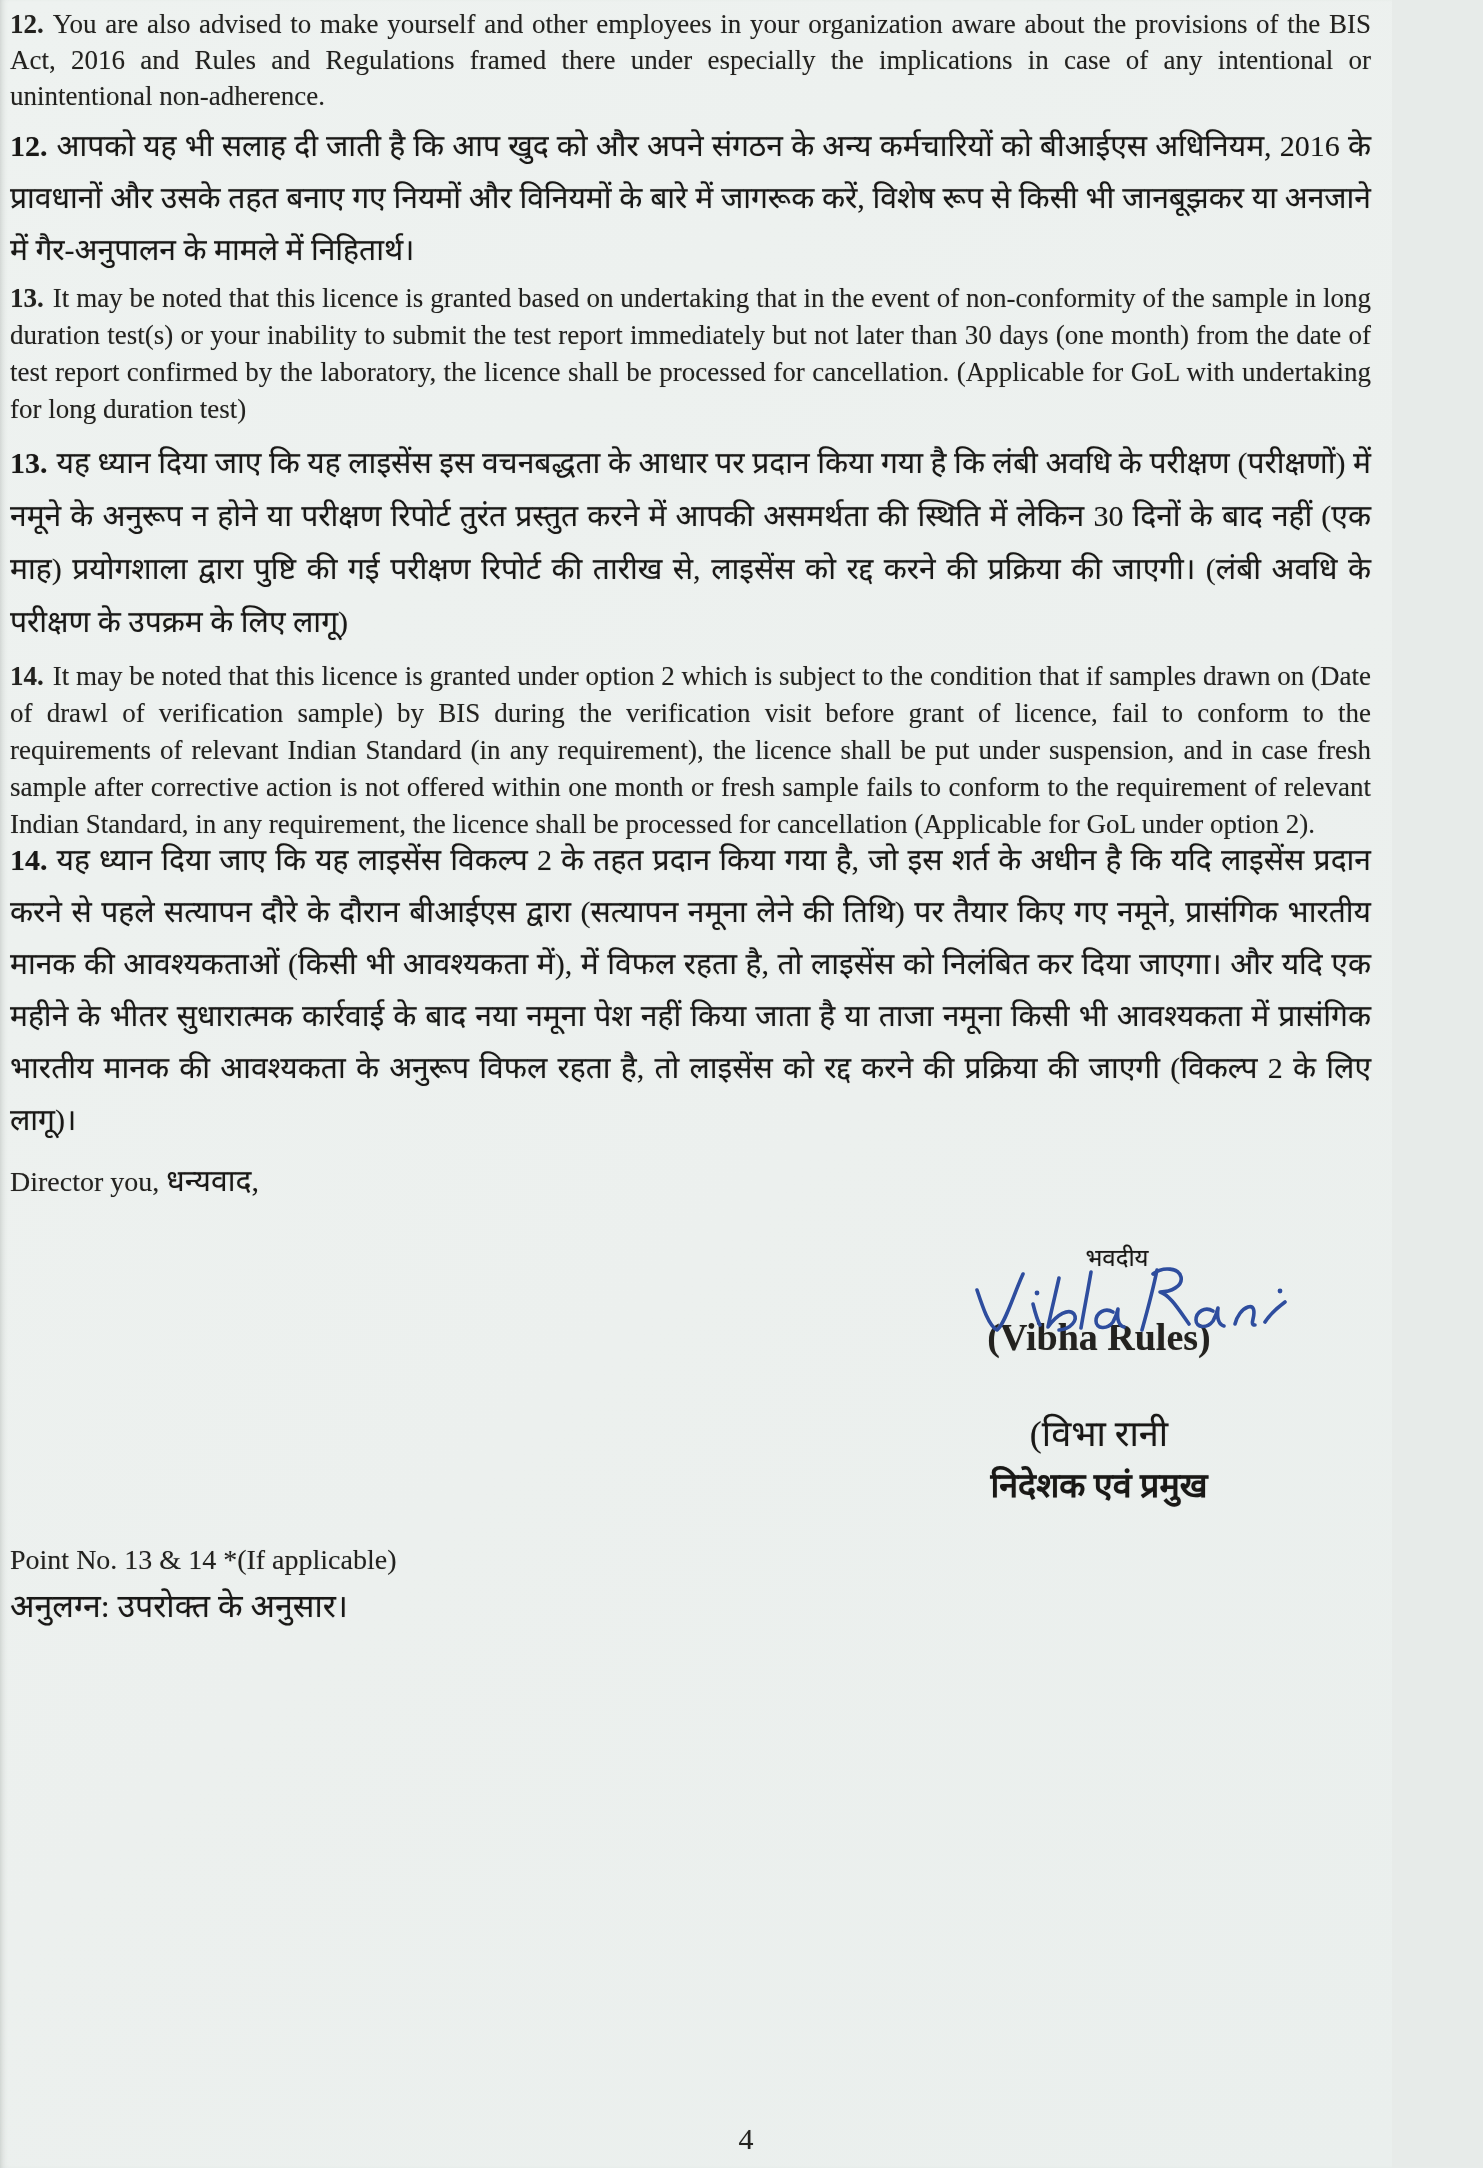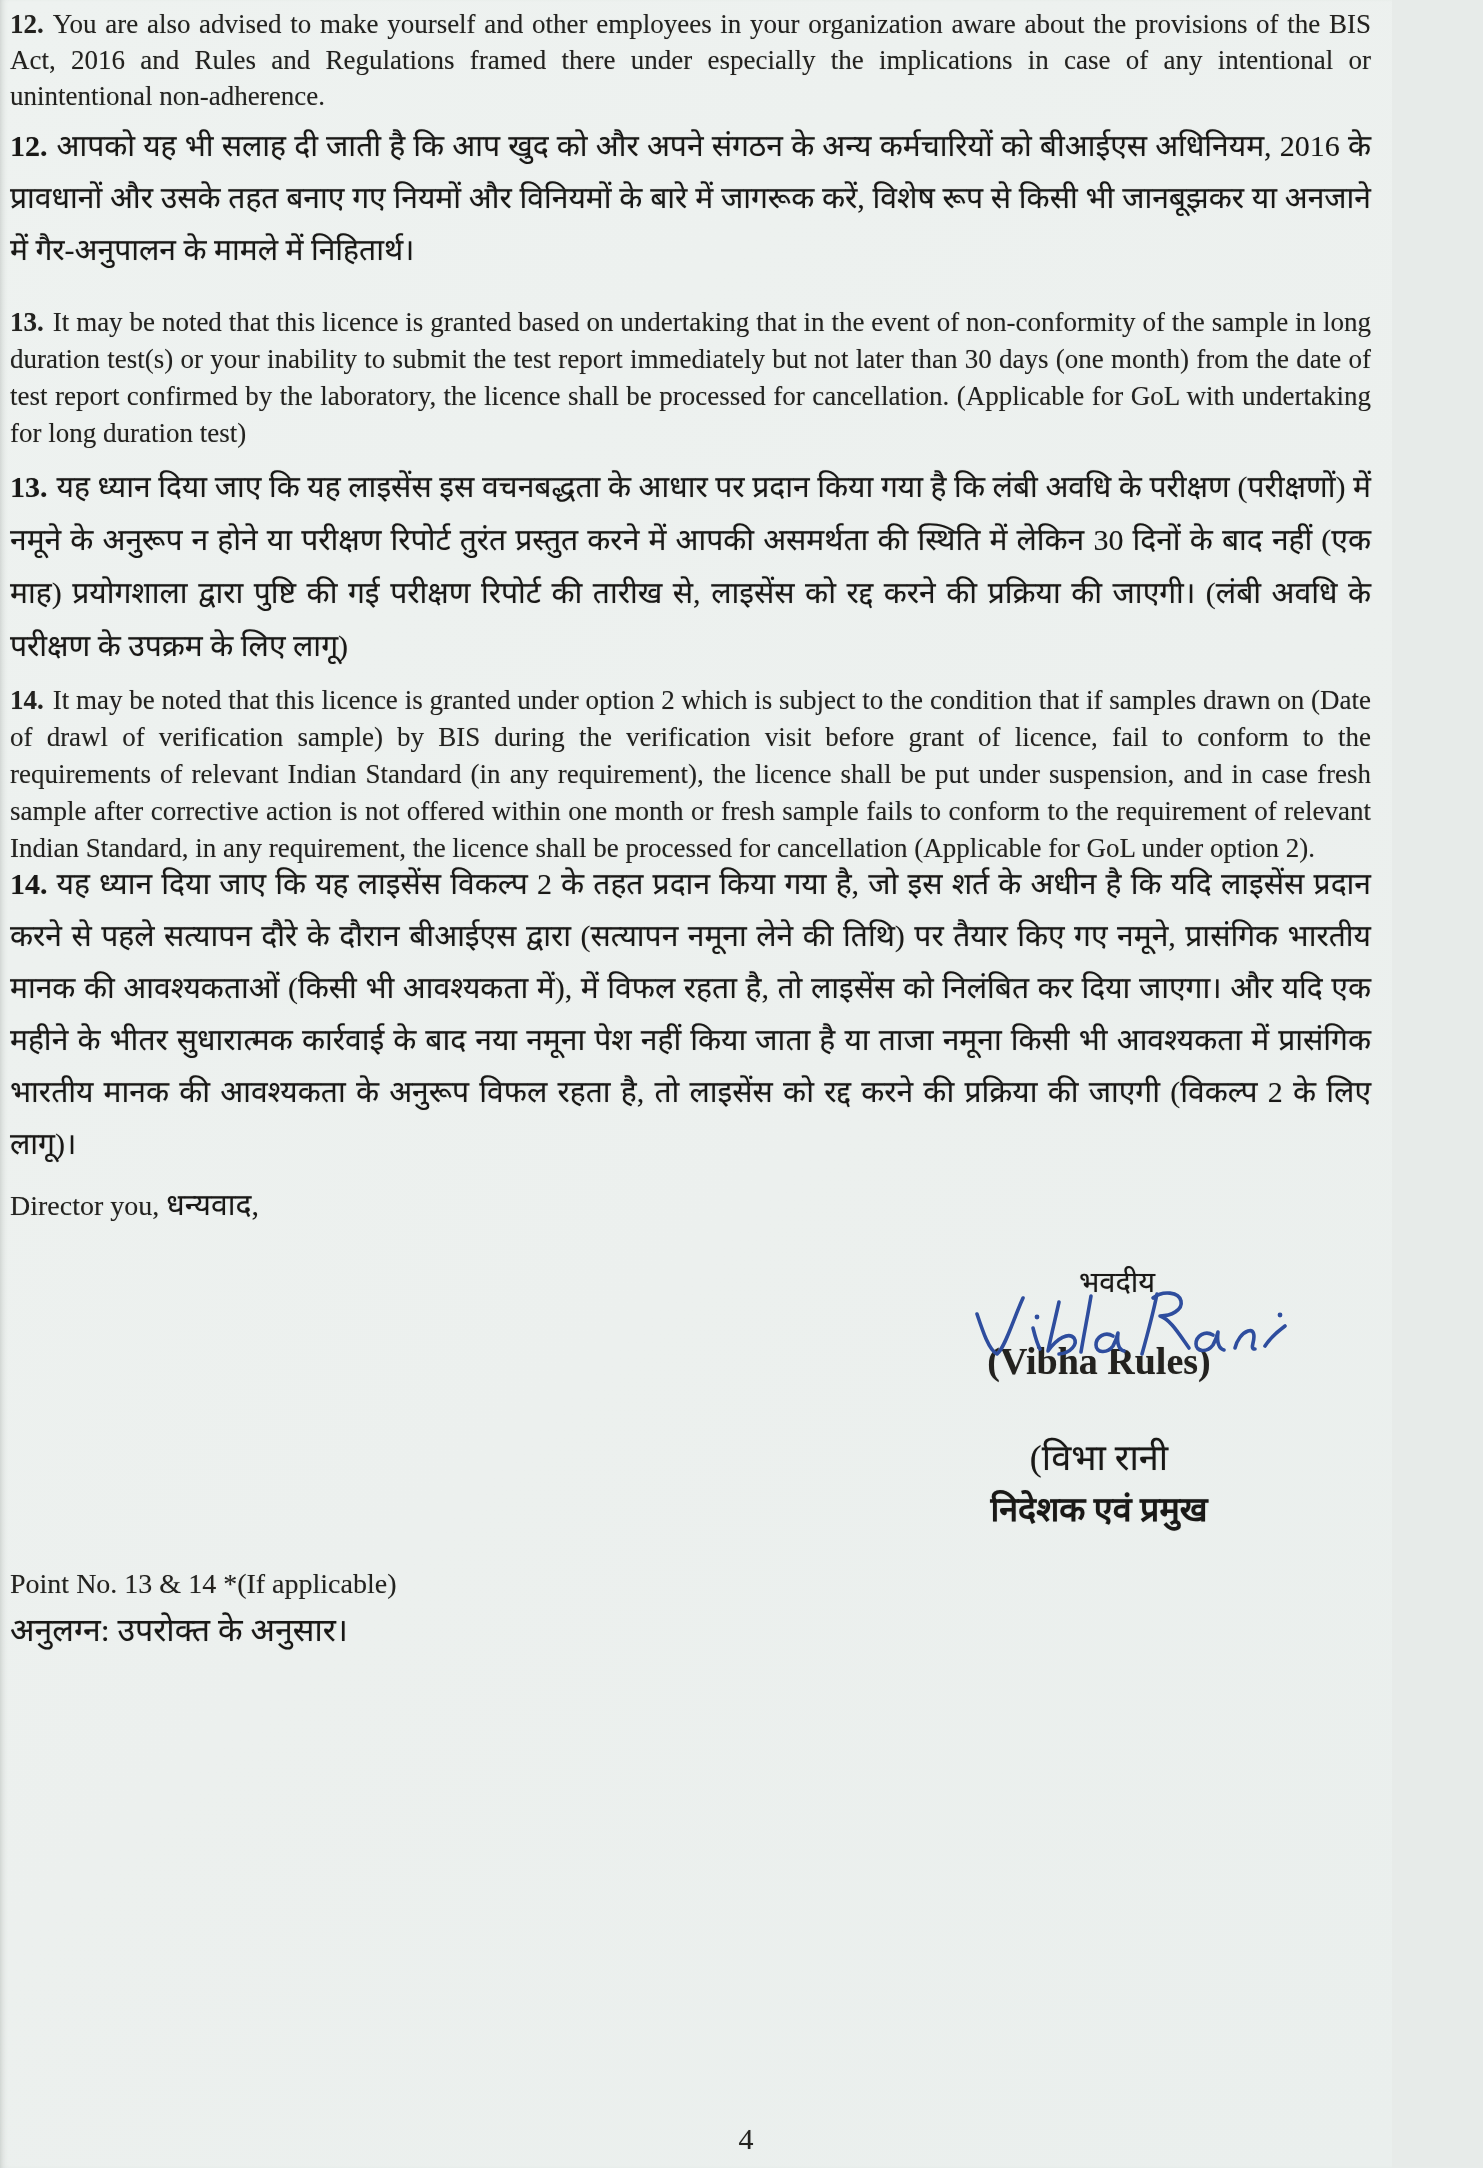--- a/index.html
+++ b/index.html
@@ -27,37 +27,37 @@
     text-shadow:0 0 1px rgba(40,40,38,.28);
   }
   .en .num{font-weight:bold;}
   .hi{
     font-size:30px;line-height:52px;
     color:#191816;
     text-shadow:0 0 1px rgba(20,20,18,.3);
   }
   .p13en,.p14en{line-height:37px;}
   .p12hi{margin-top:6px;}
-  .p13en{margin-top:28px;}
+  .p13en{margin-top:4px;}
   .p13hi{margin-top:8px;line-height:53px;}
   .p14en{margin-top:10px;}
   .p14hi{margin-top:-9px;}
   .thanking{
     margin-top:15px;
     font-size:28px;line-height:40px;
     color:#23221f;text-shadow:0 0 1px rgba(40,40,38,.28);
   }
   .thanking .hi-inline{font-size:30px;color:#191816;}
   .sig-block{
     margin:34px 62px 0 auto;
     width:420px;
     text-align:center;
   }
   .sig-salutation{
-    font-size:29px;line-height:44px;color:#191816;
+    font-size:24px;line-height:44px;color:#191816;
     transform:translateX(18px);
     text-shadow:0 0 1px rgba(20,20,18,.3);
   }
   .sig-scribble{
     display:block;
     margin:-16px auto -34px;
     transform:translateX(28px);
   }
   .sig-name-en{
     font-size:38px;line-height:46px;font-weight:bold;

